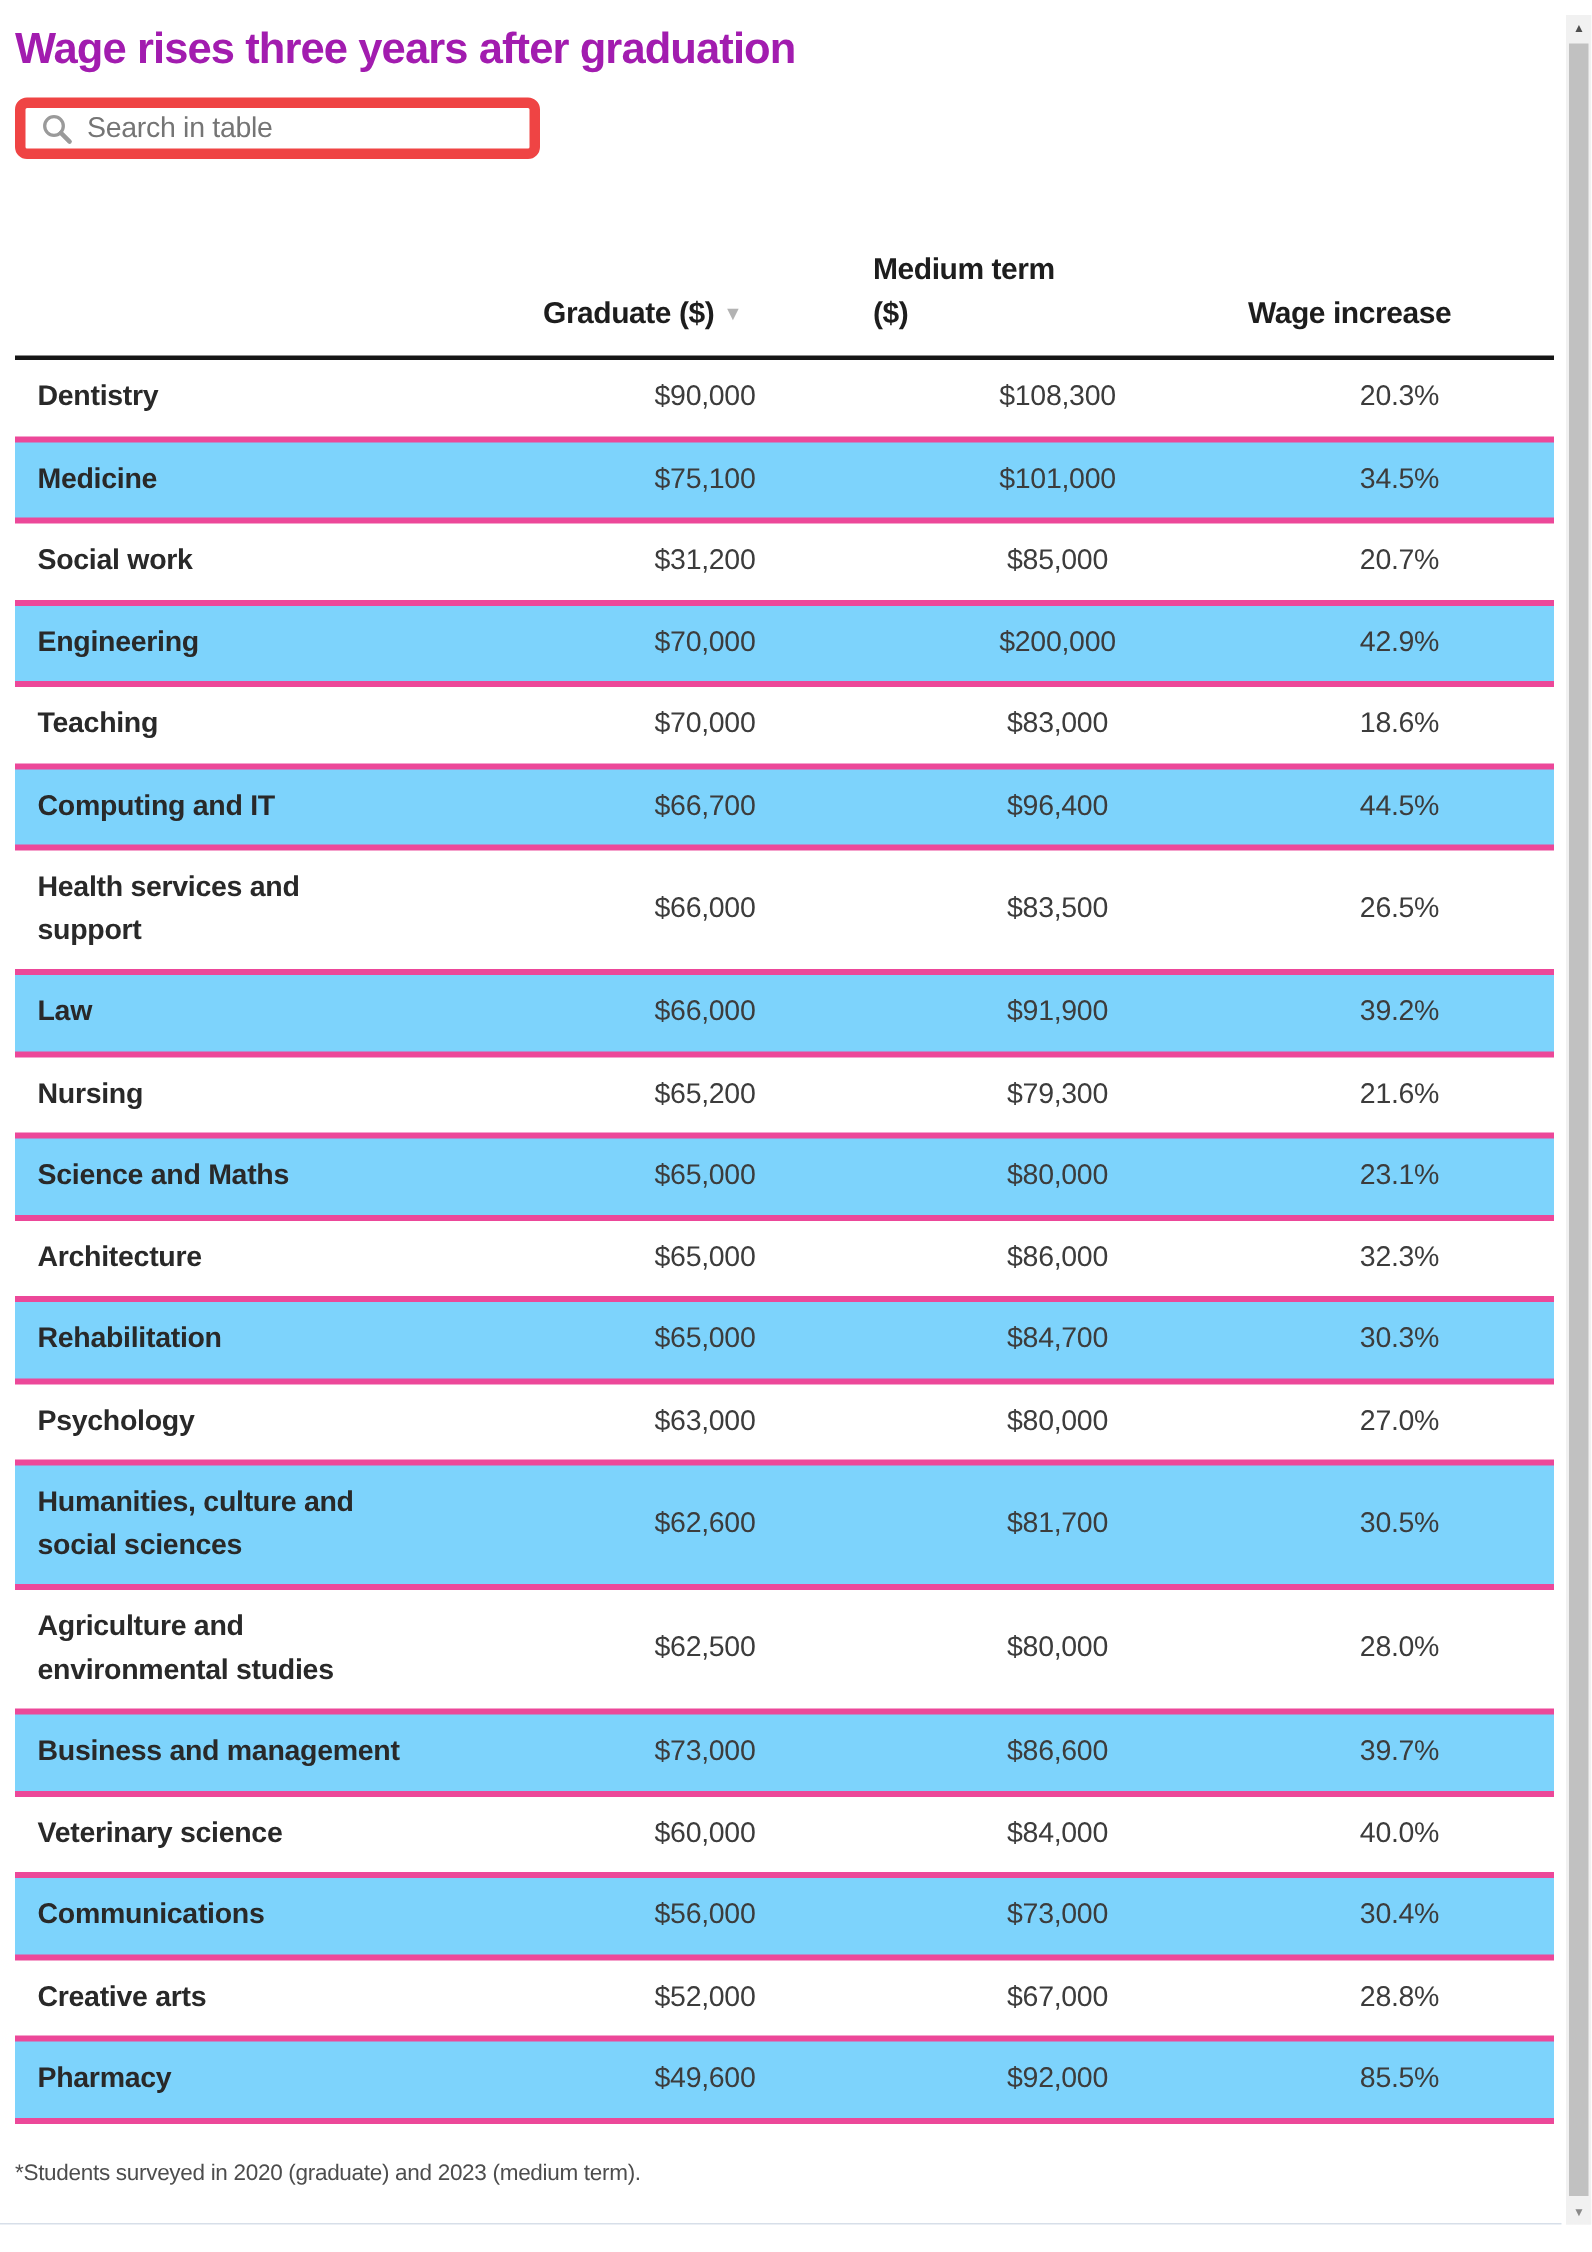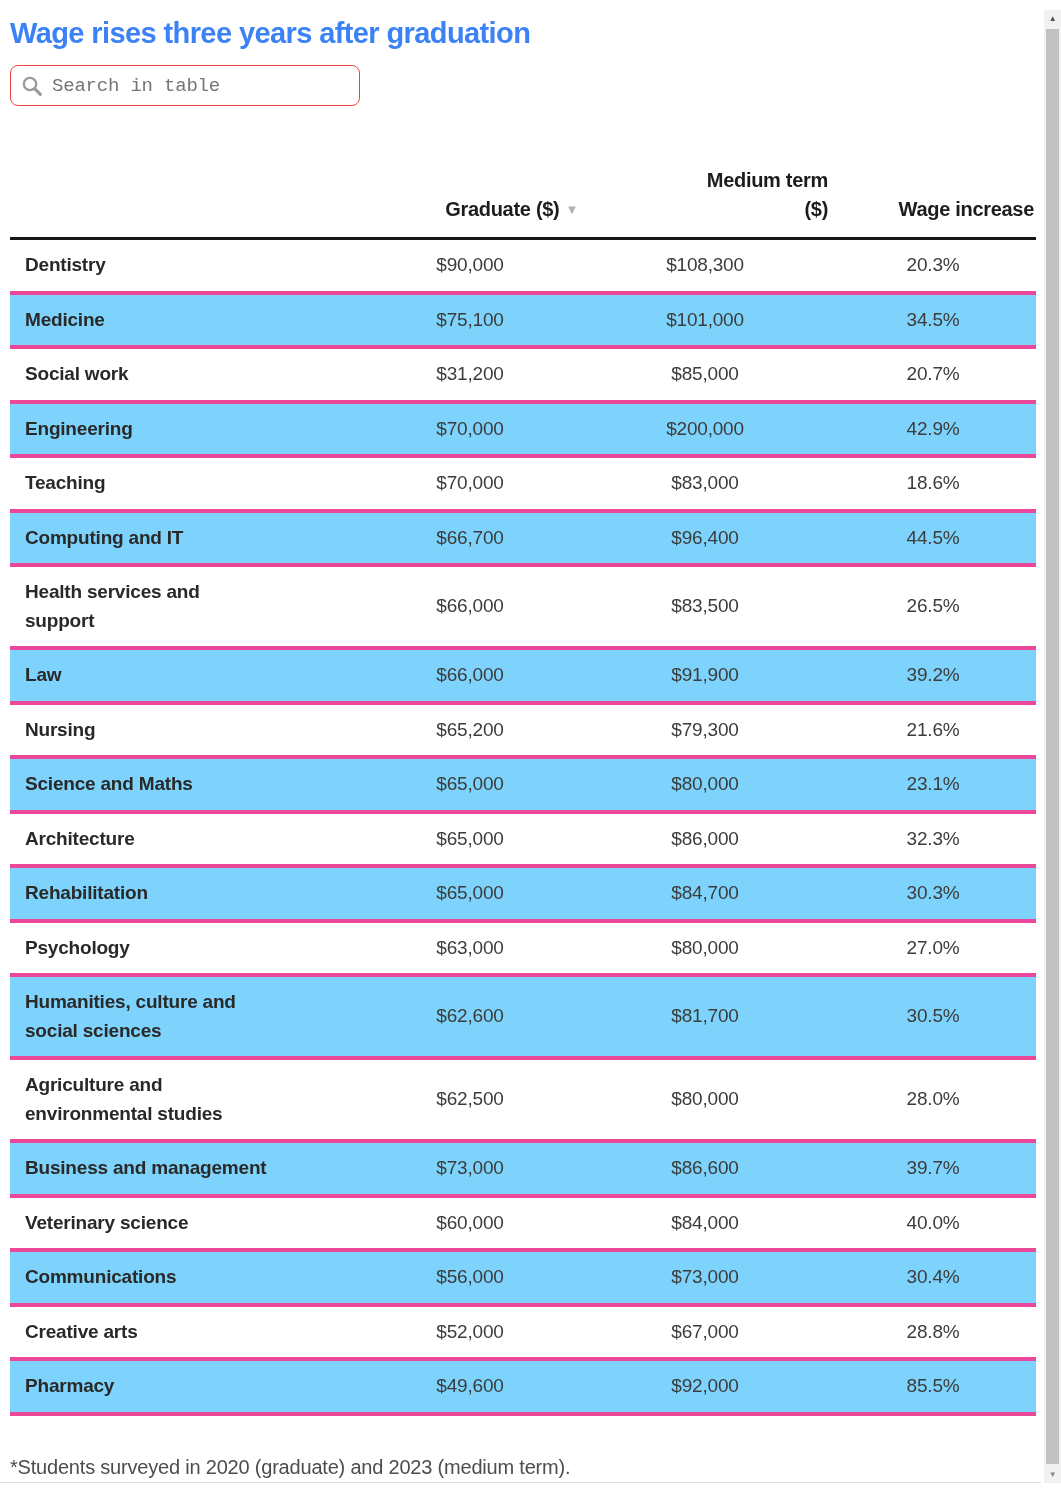--- a/index.html
+++ b/index.html
@@ -9,36 +9,35 @@
     font-family: "Liberation Sans", "DejaVu Sans", sans-serif;
     letter-spacing: -0.2px;
     color: #333;
   }
   .content { position: absolute; left: 10px; top: 0; width: 1026px; }
 
   .page-title {
     margin-top: 17px;
     font-size: 29px;
     font-weight: 700;
-    color: #3b82f6;
+    color: #a21caf;
     letter-spacing: -0.6px;
   }
 
   .search-box {
     margin-top: 15px;
     width: 350px;
     height: 41px;
-    border: 1px solid #ef4444;
+    border: 7px solid #ef4444;
     border-radius: 8px;
     display: flex;
     align-items: center;
     padding: 0 10px;
     gap: 9px;
     background: #fff;
-    font-family: Liberation Mono, monospace;
   }
   .search-box svg { flex: 0 0 auto; display: block; }
   .search-box input {
     flex: 1;
     border: none;
     outline: none;
     font-family: inherit;
     font-size: 19px;
     color: #333;
     background: transparent;
@@ -55,21 +54,21 @@
   col.c-label   { width: 350px; }
   col.c-grad    { width: 220px; }
   col.c-medium  { width: 250px; }
   col.c-wage    { width: 206px; }
 
   thead th {
     font-size: 20px;
     font-weight: 700;
     color: #1d1d1d;
     vertical-align: bottom;
-    text-align: right;
+    text-align: left;
     padding: 20px 2px 13px;
     white-space: pre-line;
     line-height: 1.45;
     letter-spacing: -0.3px;
   }
   thead tr { border-bottom: 3px solid #161616; }
   th.sortable { cursor: pointer; }
   .sort-icon { color: #b3b3b3; font-size: 13px; margin-left: 6px; position: relative; top: -2px; }
 
   tbody tr { border-bottom: 4px solid #ec4899; }
@@ -86,22 +85,22 @@
   tbody td.label-cell .lbl {
     display: inline-block;
     max-width: 250px;
     font-weight: 700;
     color: #292929;
     white-space: pre-line;
     text-align: left;
   }
 
   .footnote {
-    margin-top: 40px;
-    font-size: 20px;
+    margin-top: 24px;
+    font-size: 15px;
     color: #4d4d4d;
     letter-spacing: -0.2px;
   }
   .source {
     margin-top: 27px;
     font-size: 17px;
     color: #8e8e8e;
     letter-spacing: -0.2px;
   }
 

